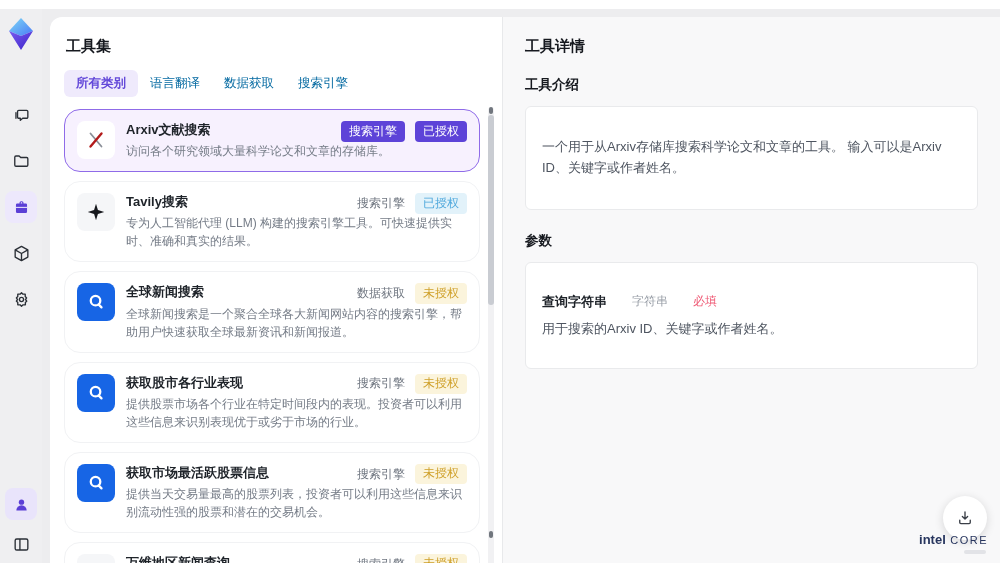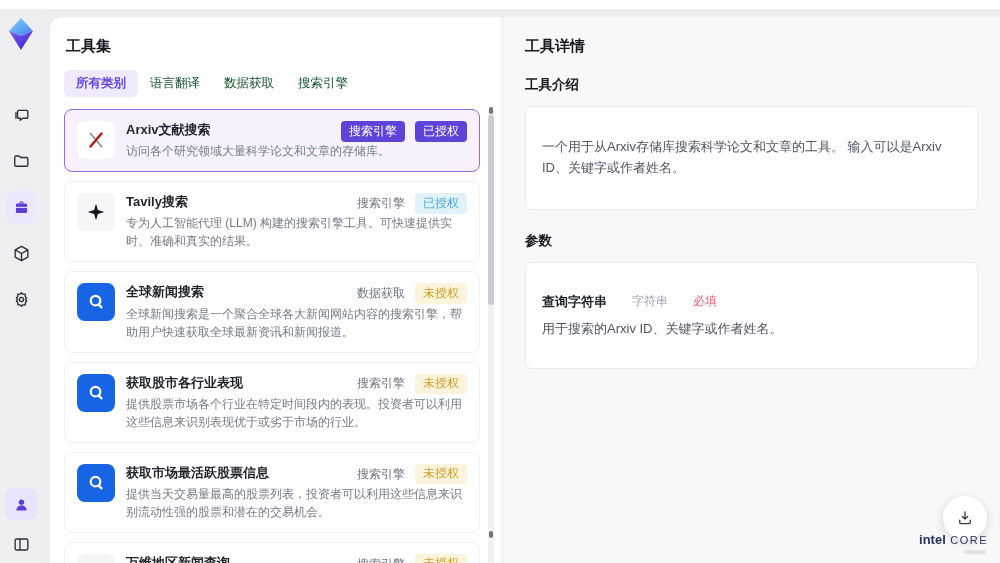--- a/index.html
+++ b/index.html
@@ -21,26 +21,26 @@
 
   
   .main { position:absolute; left:42px; top:0; right:0; bottom:0; background:#EDEDEF; }
   .content { position:absolute; left:8px; top:8px; right:0; bottom:0; background:#FFFFFF;
              border-radius:12px 0 0 0; display:flex; overflow:hidden; }
 
   
   .list-pane { width:452px; flex-shrink:0; position:relative; padding-top:16px; }
   .list-title { font-size:15px; font-weight:700; color:#16191F; margin:4px 0 14px 16px; }
   .tabs { display:flex; margin:0 16px 12px 14px; }
-  .tab { font-size:12.5px; color:#14532d; padding:5px 12px; border-radius:6px; cursor:pointer; white-space:nowrap; }
+  .tab { font-size:12.5px; color:#0369a1; padding:5px 12px; border-radius:6px; cursor:pointer; white-space:nowrap; }
   .tab.active { background:#EFEAFC; color:#6348D9; font-weight:700; }
 
   .cards { }
   .tool-card { position:relative; display:flex; gap:11px; padding:11px 12px;
-               border:1px solid #F1F2F4; border-radius:8px; margin:0 22px 9px 14px;
+               border:1px solid #F1F2F4; border-radius:16px; margin:0 22px 9px 14px;
                background:#FFFFFF; cursor:pointer; }
   .tool-card.selected { background:#F7F1FE; border:1.5px solid #8F6BE8; }
   .tool-icon { width:38px; height:38px; border-radius:8px; background:#F5F6F8; flex-shrink:0;
                display:flex; align-items:center; justify-content:center; }
   .tool-card.selected .tool-icon { background:#FFFFFF; }
   .tool-icon.blue { background:#1765E5; }
   .tool-icon svg { width:22px; height:22px; }
   .tool-body { flex:1; min-width:0; }
   .tool-name { font-size:13px; font-weight:700; color:#1E2329; line-height:1.4; }
   .tool-desc { font-size:12px; color:#757C87; line-height:1.5; margin-top:3px; }

